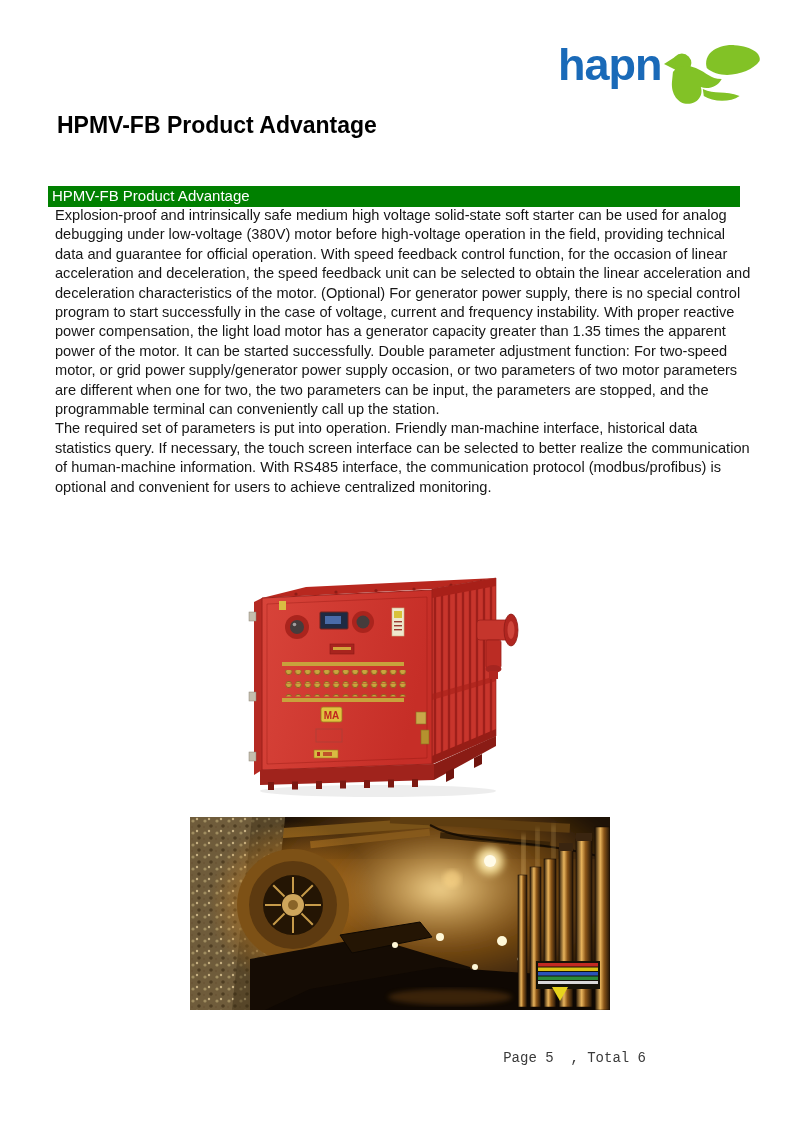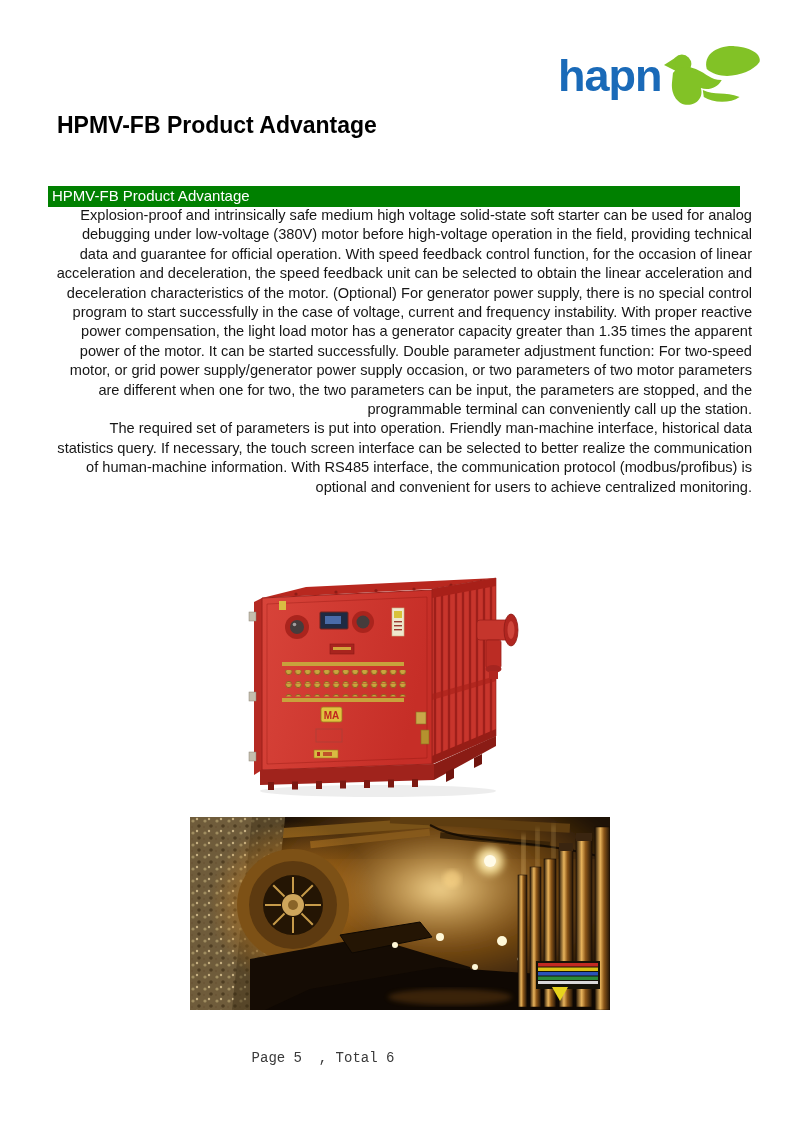--- a/index.html
+++ b/index.html
@@ -2,49 +2,49 @@
 <html><head>
 <meta charset="utf-8">
 <style>
   html,body{margin:0;padding:0;}
   body{
     width:794px;height:1123px;position:relative;background:#ffffff;
     font-family:"Liberation Sans", sans-serif;overflow:hidden;
   }
   .logo{
     position:absolute;top:44px;left:558px;width:204px;height:64px;
-    display:flex;align-items:center;
+    display:flex;align-items:flex-start;
   }
   .wordmark{
     font-weight:bold;font-size:45px;line-height:0.92;color:#1a6ab8;
     letter-spacing:-1px;
   }
   .bird{width:102px;height:62px;margin-left:1px;display:block;}
   .title{
     position:absolute;left:57px;top:112px;margin:0;
     font-size:23px;font-weight:bold;color:#000;
   }
   .section-bar{
     position:absolute;left:48px;top:186px;width:692px;height:21px;
     background:#008000;
   }
   .section-bar span{
     display:block;color:#ffffff;font-size:15px;line-height:20px;padding-left:4px;
     white-space:nowrap;
   }
   .body-text{
     position:absolute;left:55px;top:206px;width:697px;
-    font-size:14.6px;line-height:19.4px;color:#161616;text-align:right;
+    font-size:14.6px;line-height:19.4px;color:#161616;
   }
   .body-text p{margin:0;}
   .product-photo{position:absolute;left:246px;top:574px;width:276px;height:226px;}
   .tunnel-photo{position:absolute;left:190px;top:817px;width:420px;height:193px;}
   .product-photo svg,.tunnel-photo svg{display:block;width:100%;height:100%;}
   .footer{
-    position:absolute;left:0;top:1050px;width:646px;text-align:center;
+    position:absolute;left:0;top:1050px;width:646px;text-align:right;
     font-family:"Liberation Mono", monospace;font-size:14px;color:#3a3a3a;
     white-space:pre;
   }
 </style>
 </head>
 <body>
 
 <div class="page">
 
   <div class="logo">

